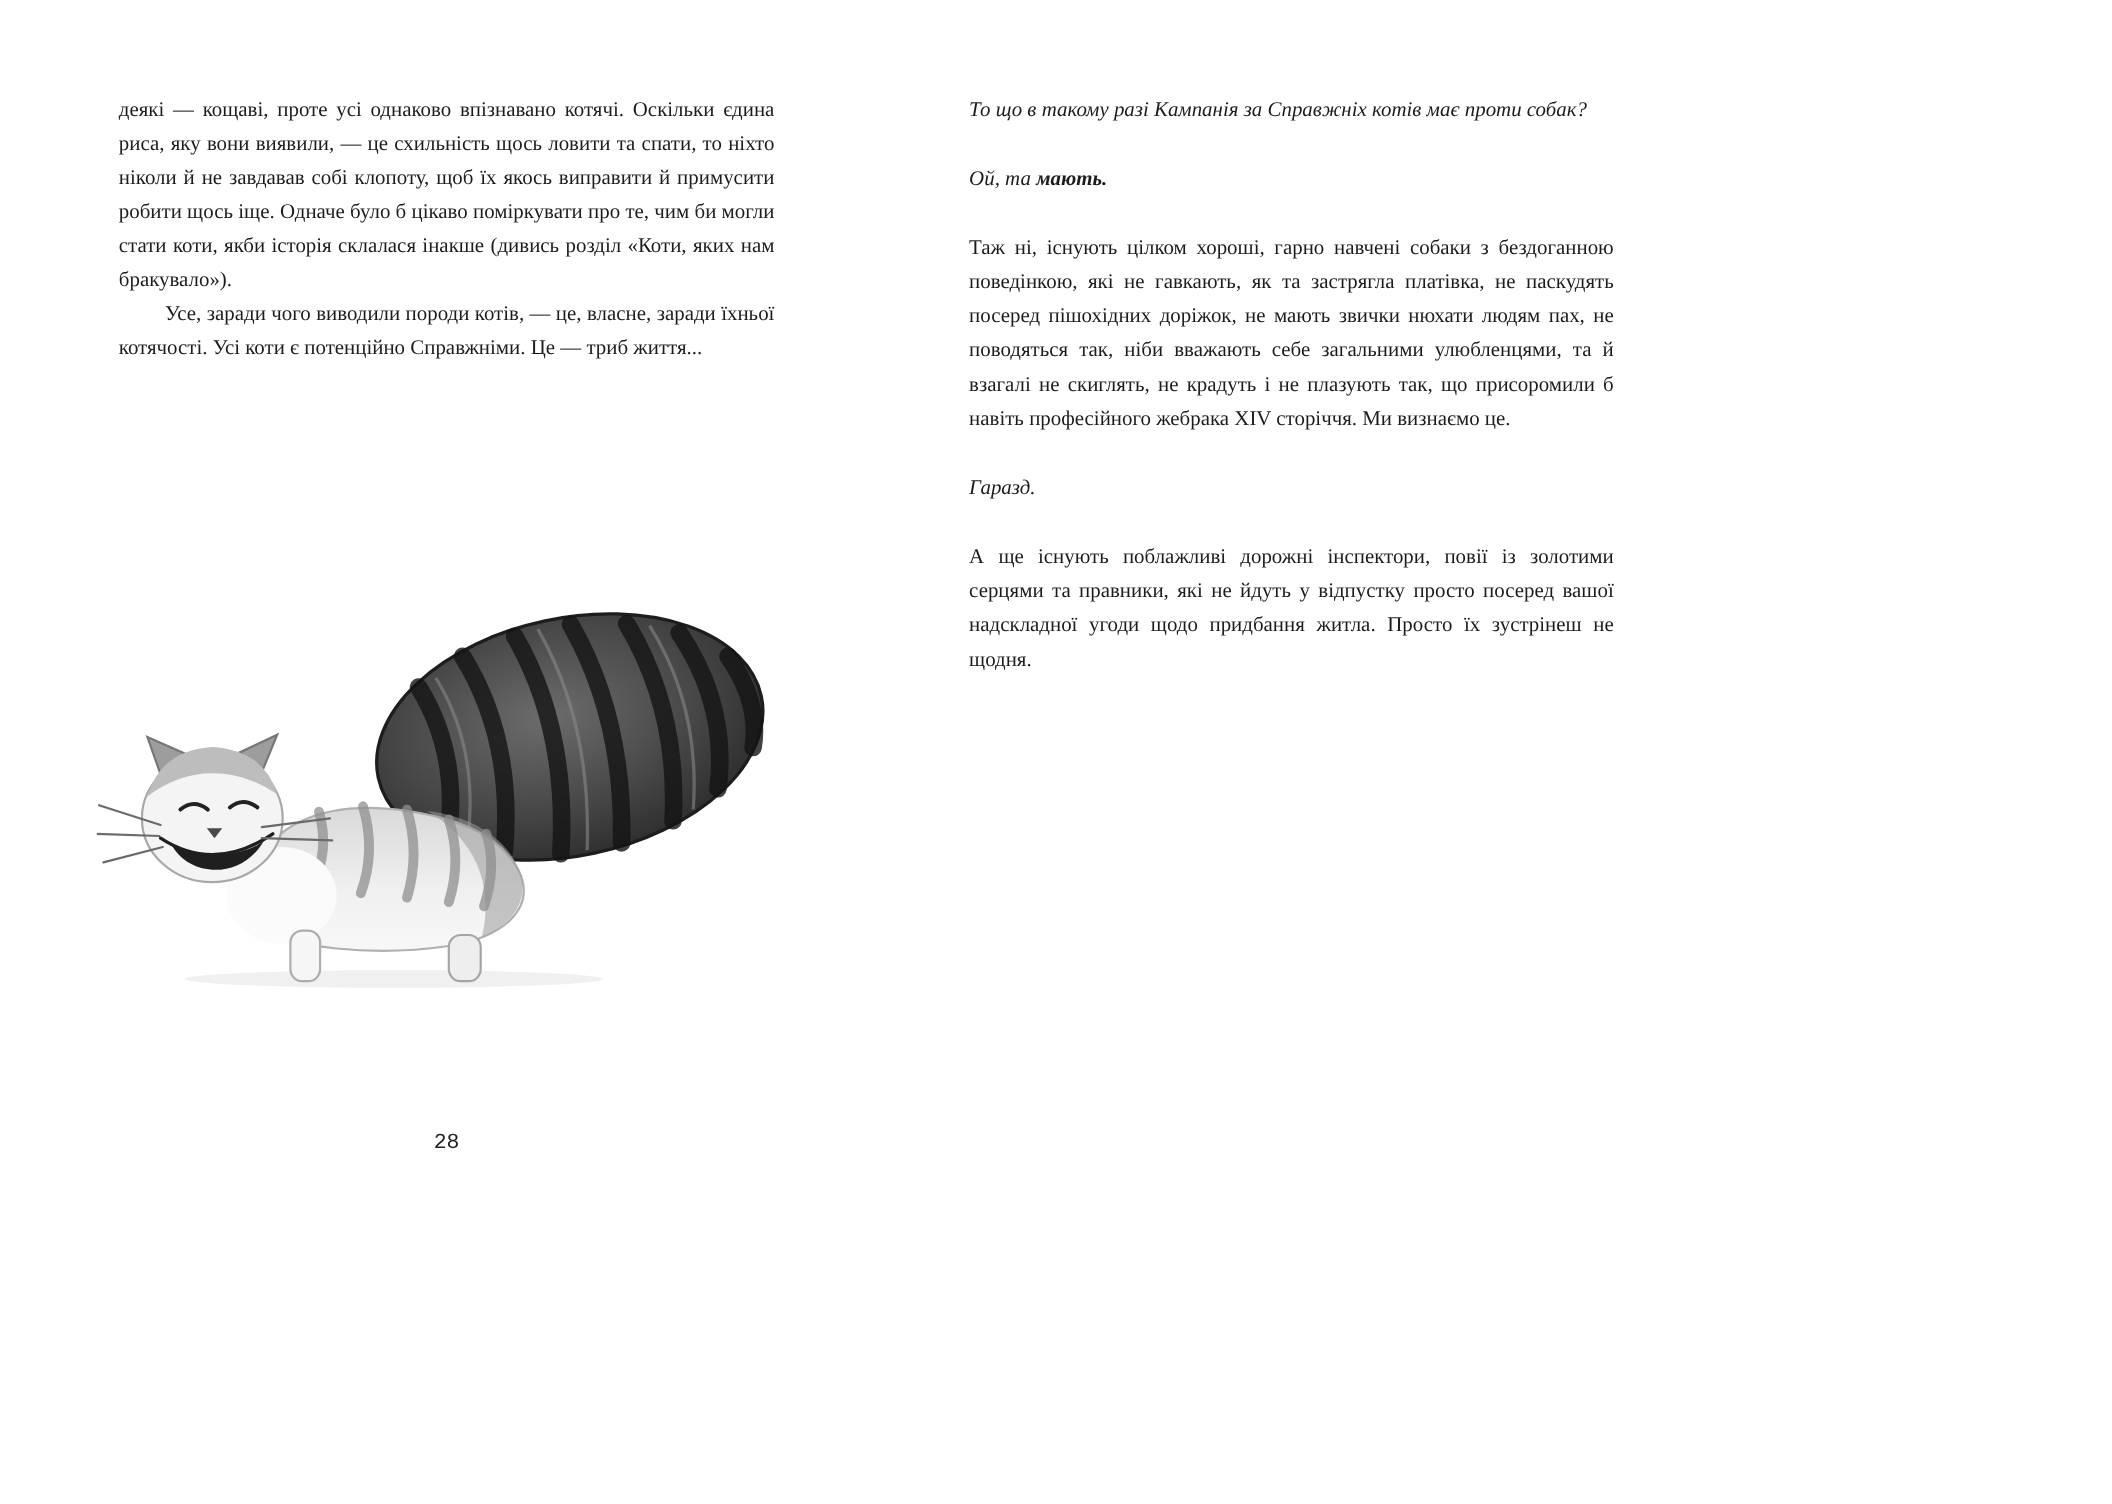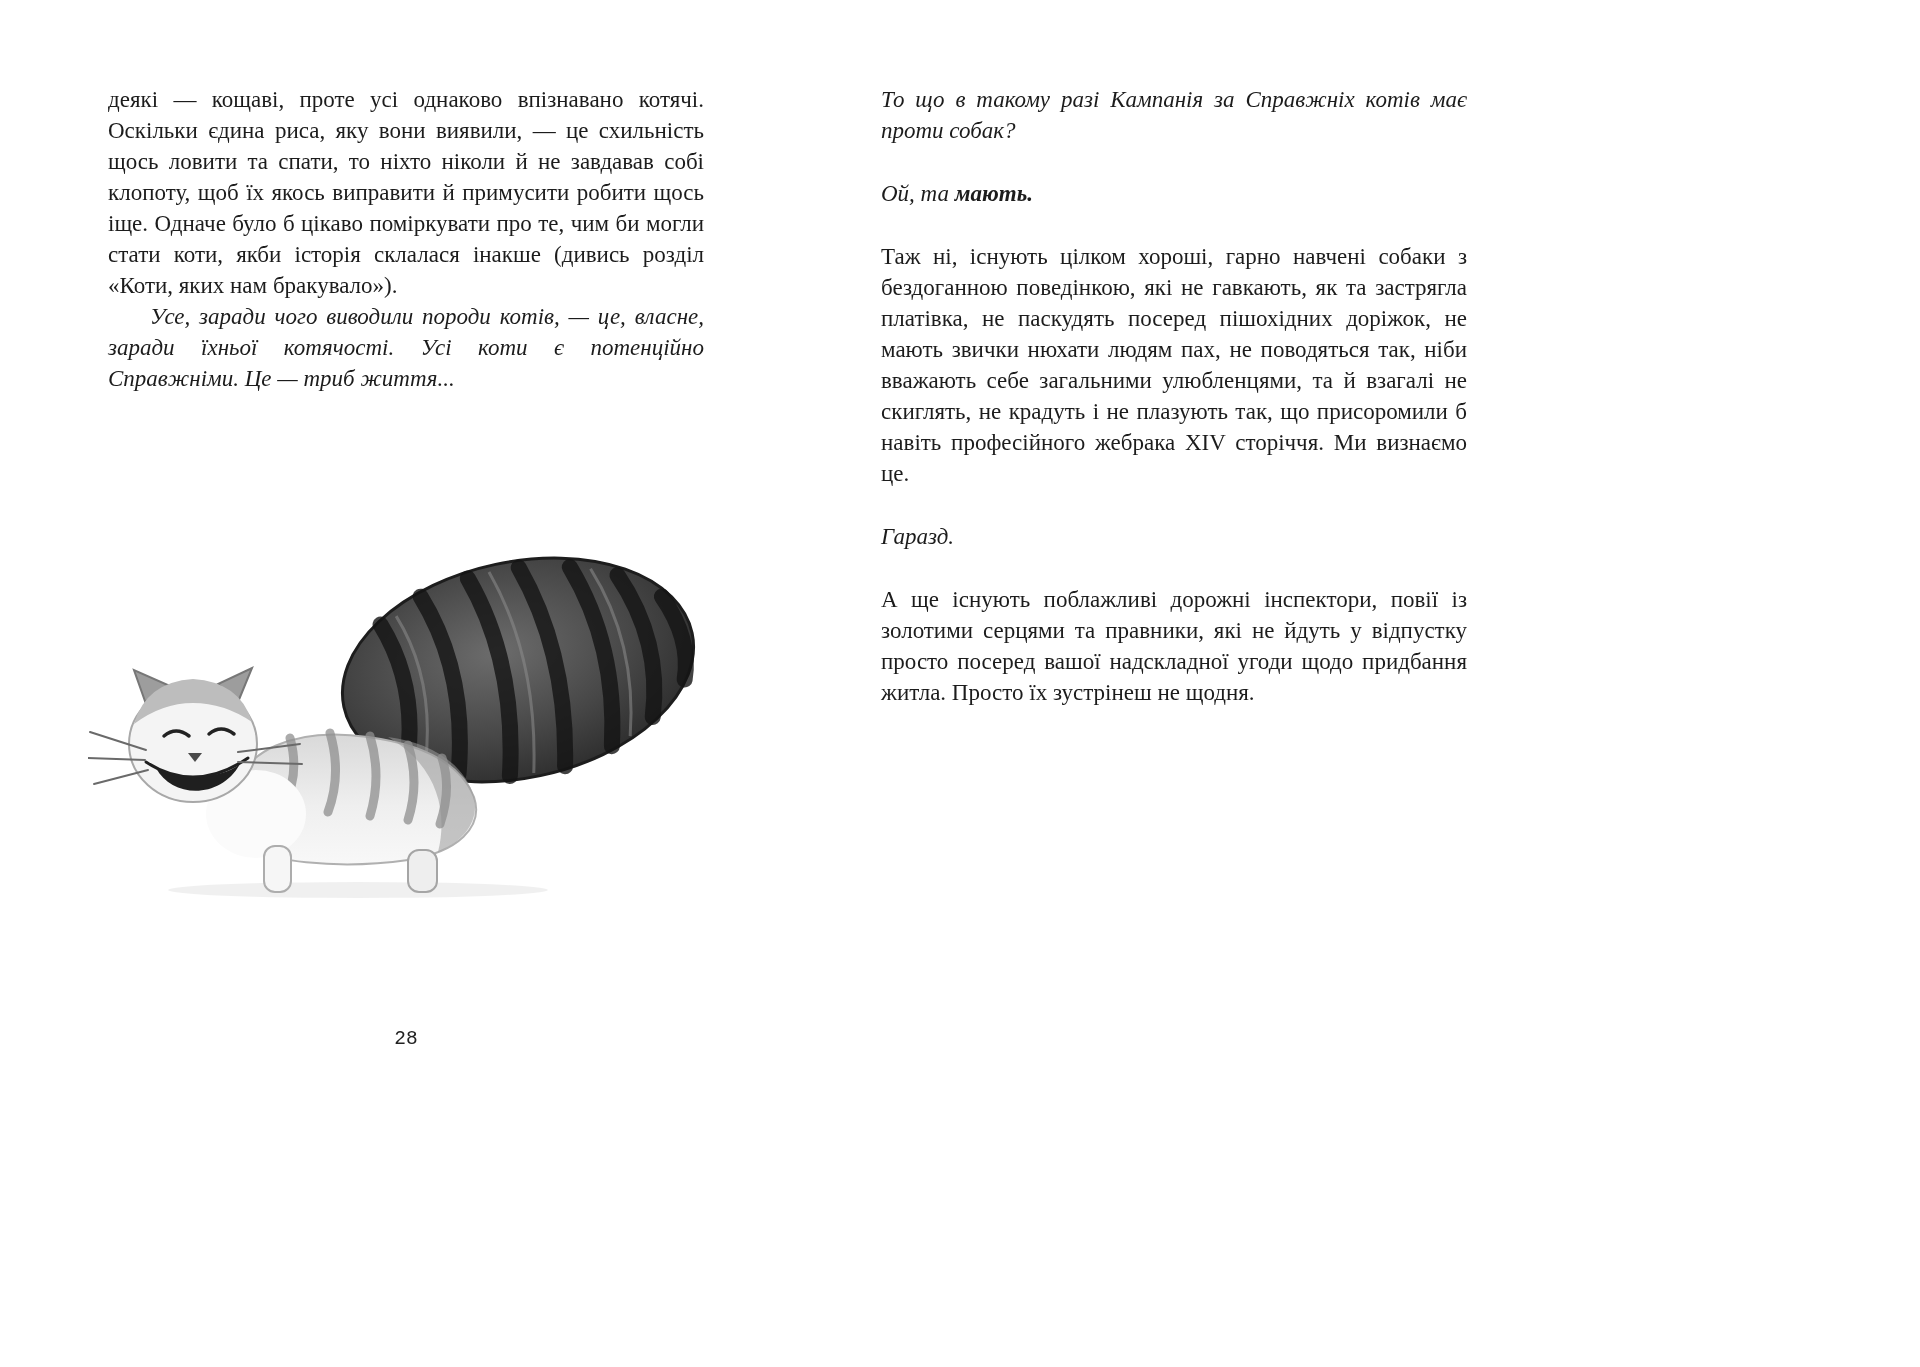--- a/index.html
+++ b/index.html
@@ -8,29 +8,29 @@
     position: relative;
     width: 1920px;
     height: 1367px;
     background: #ffffff;
     font-family: "Liberation Serif", serif;
     color: #1c1c1c;
     overflow: hidden;
   }
   .text-block {
     position: absolute;
-    font-size: 23px;
+    font-size: 19px;
     line-height: 31px;
     text-align: justify;
     hyphens: auto;
   }
   .left-text  { left: 108px; top: 84px;  width: 596px; }
   .right-text { left: 881px; top: 84px;  width: 586px; }
   .left-text p  { margin: 0; }
-  .left-text p.indent { text-indent: 42px; font-style: italic; }
+  .left-text p.indent { text-indent: 42px; }
   .right-text p { margin: 0 0 32px 0; }
   .seg-italic { font-style: italic; }
   .seg-bold-italic { font-style: italic; font-weight: 700; }
   .illustration {
     position: absolute;
     left: 88px;
     top: 552px;
     width: 624px;
     height: 348px;
   }

